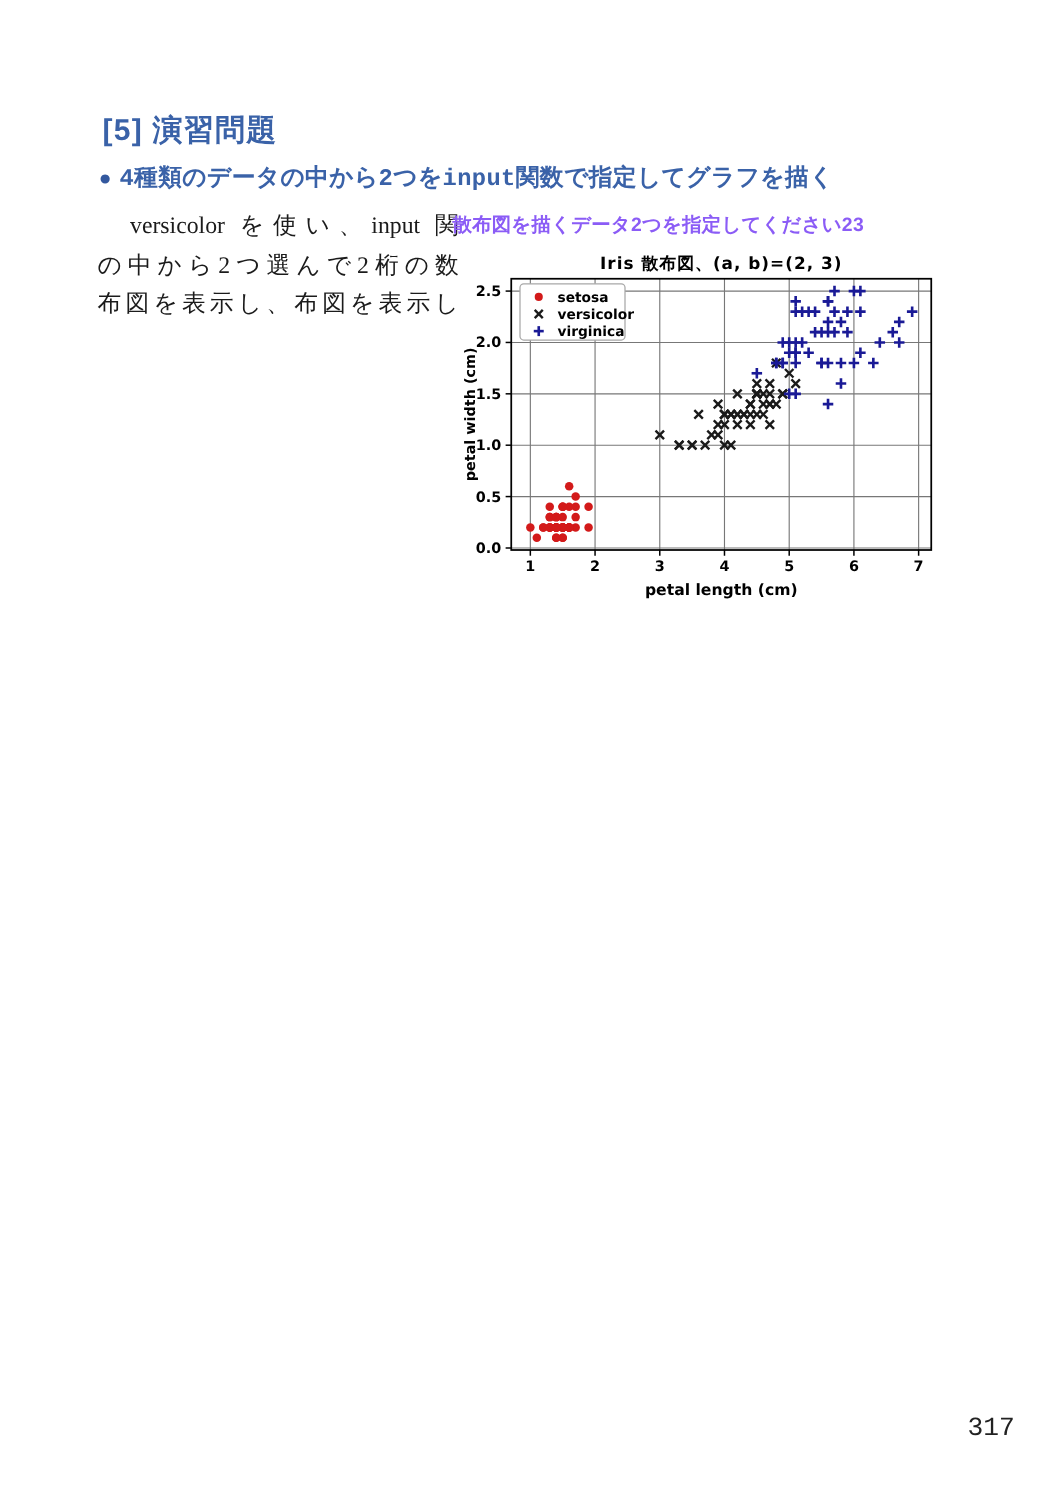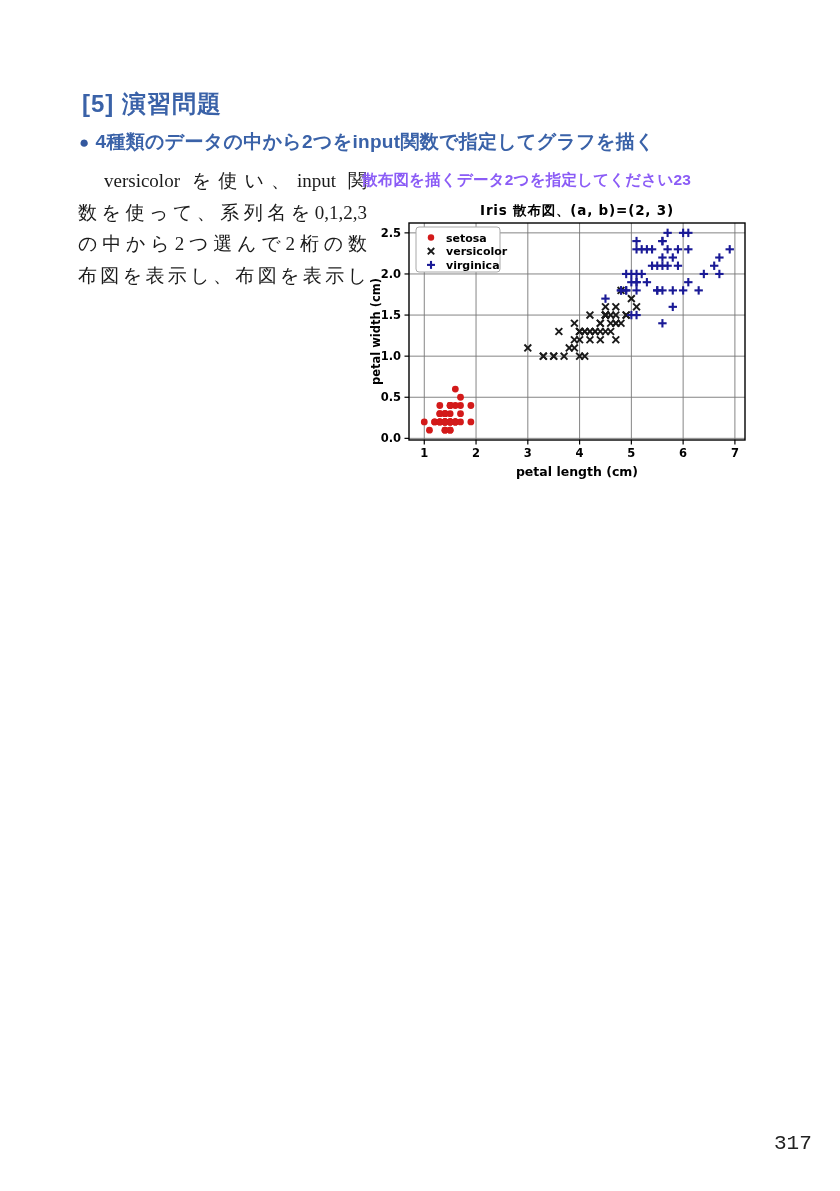--- a/index.html
+++ b/index.html
@@ -11,21 +11,21 @@
   
   #heading{
     left:82px;top:88px;font-size:24px;font-weight:bold;
     color:#3a62a8;letter-spacing:1px;
     font-family:"Liberation Sans",sans-serif;
     text-align:right;
   }
   
   #bullet-line{
     left:79px;top:129px;font-size:19px;font-weight:600;
-    color:#3a62a8;letter-spacing:0.3px;white-space:nowrap;
+    color:#3a62a8;letter-spacing:0.3px;white-space:nowrap;font-family:Liberation Mono, monospace;
   }
   #bullet-line .dot{font-size:17px;color:#33589e;margin-right:6px;}
   
   #body-text{
     left:78px;top:165px;width:289px;
     font-family:"Liberation Serif","DejaVu Serif",serif;
     font-size:19px;line-height:31.7px;color:#1b1b1b;
   }
   #body-text .bl{
     text-align:justify;text-align-last:justify;
@@ -50,21 +50,20 @@
 <body>
 
 <div class="abs" id="heading">[5] 演習問題</div>
 
 <div class="abs" id="bullet-line">
   <span class="dot">●</span><span>4種類のデータの中から2つをinput関数で指定してグラフを描く</span>
 </div>
 
 <div class="abs" id="body-text">
   <div class="bl first">versicolor を使い、input 関</div>
-  <div class="bl">数を使って、系列名を0,1,2,3</div>
   <div class="bl">の中から2つ選んで2桁の数</div>
   <div class="bl">布図を表示し、布図を表示し</div>
 </div>
 
 <div class="abs" id="figure-prompt">散布図を描くデータ2つを指定してください23</div>
 
 <svg class="abs" id="chart-svg" width="402" height="292" viewBox="0 0 402 292">
     <line x1="56.27272727272727" y1="29" x2="56.27272727272727" y2="246" stroke="#777777" stroke-width="0.9"></line>
     <line x1="108.04468412942988" y1="29" x2="108.04468412942988" y2="246" stroke="#777777" stroke-width="0.9"></line>
     <line x1="159.8166409861325" y1="29" x2="159.8166409861325" y2="246" stroke="#777777" stroke-width="0.9"></line>

